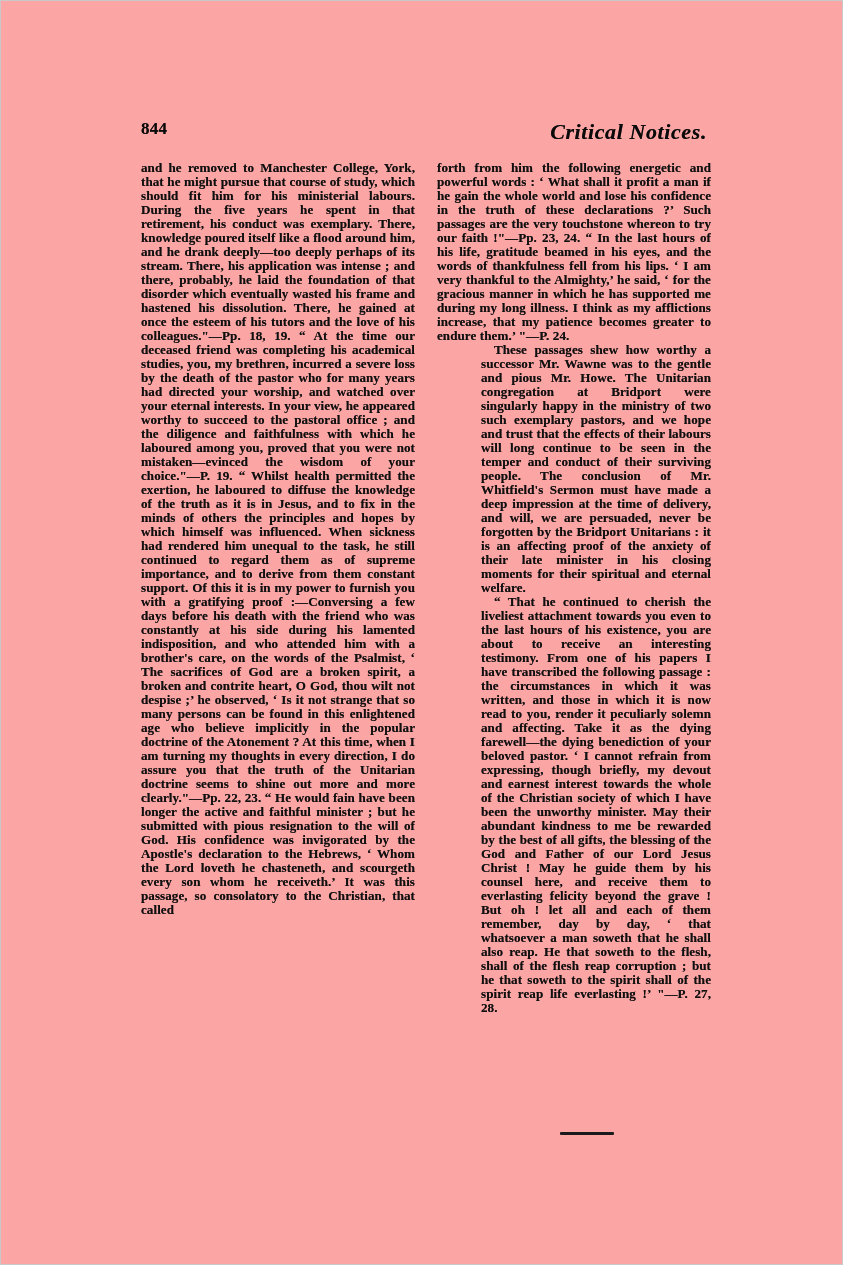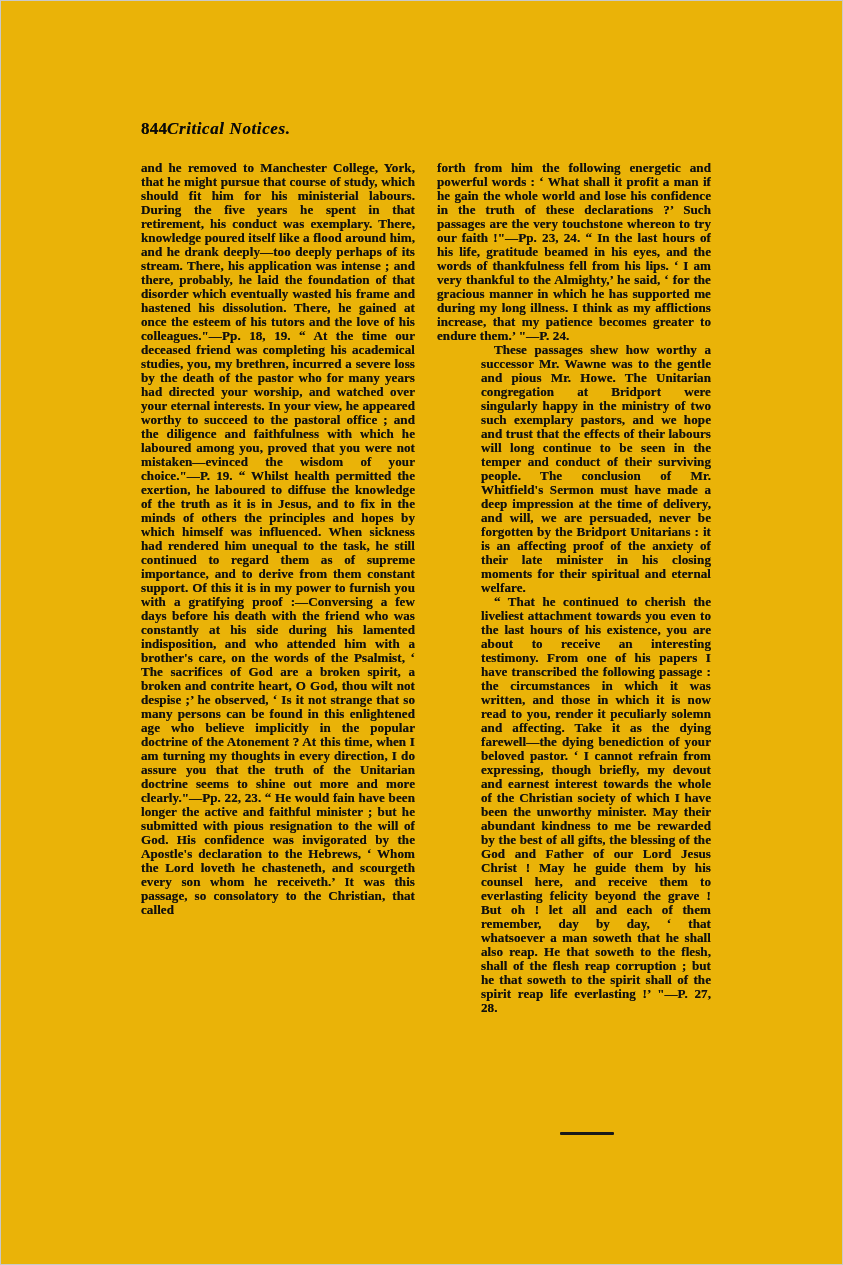--- a/index.html
+++ b/index.html
@@ -11,21 +11,21 @@
     width: 843px;
     height: 1265px;
     font-family: "Liberation Serif", "DejaVu Serif", serif;
     color: #0a0a0a;
     position: relative;
     overflow: hidden;
   }
   #page {
     position: absolute;
     inset: 0;
-    background: #eab308;
+    background: #fca5a5;
     box-sizing: border-box;
     border: 1px solid #c9c9c9;
   }
   
   .running-head {
     position: absolute;
     left: 140px;
     top: 118px;
     width: 566px;
     height: 22px;
@@ -36,22 +36,22 @@
     top: 0;
     font-size: 17px;
     font-weight: bold;
     letter-spacing: .2px;
   }
   .head-title {
     position: absolute;
     left: 0;
     right: 0;
     top: 0;
-    text-align: left;
-    font-size: 17px;
+    text-align: right;
+    font-size: 22px;
     font-style: italic;
     font-weight: bold;
     letter-spacing: .6px;
     padding-left: 26px;
   }
   
   .columns {
     position: absolute;
     left: 140px;
     top: 160px;

